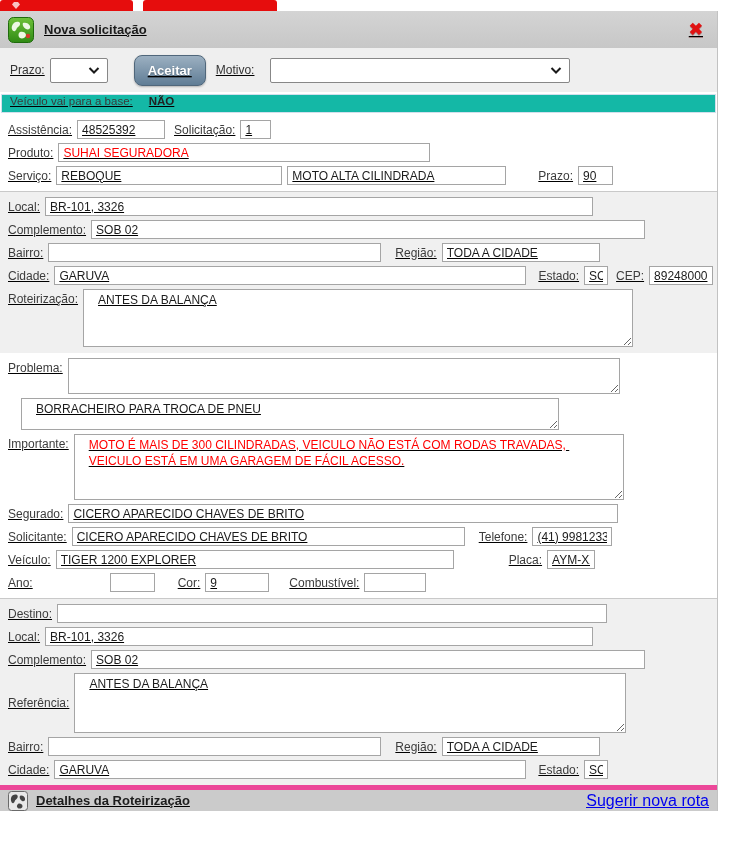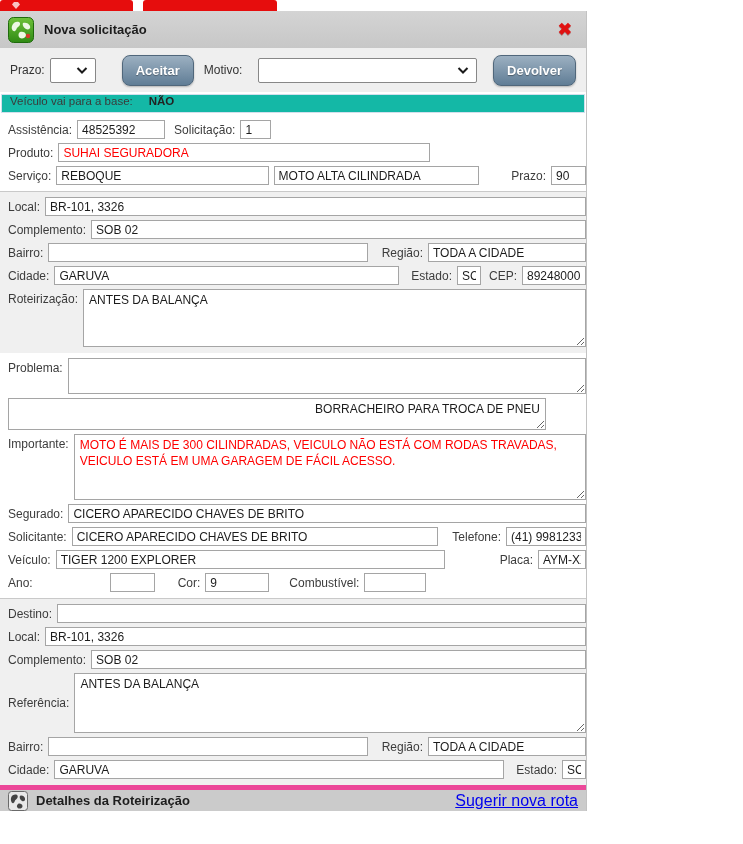--- a/index.html
+++ b/index.html
@@ -8,21 +8,21 @@
     width:743px; height:844px; background:#ffffff;
     font-family:"Liberation Sans", sans-serif; overflow:hidden;
   }
   
   .tabs-strip { position:relative; height:11px; background:#ffffff; }
   .tab { position:absolute; top:0; height:11px; background:#e60d0d; border-radius:3px 3px 0 0; }
   .tab.t1 { left:0; width:133px; }
   .tab.t2 { left:143px; width:134px; }
   .tab .glyph { position:absolute; left:12px; top:2px; width:8px; height:7px; background:rgba(255,255,255,.75); clip-path:polygon(50% 100%,0 35%,25% 0,75% 0,100% 35%); }
 
-  .panel { width:587px; background:#fff; border-right:1px solid #c2c2c2; }
+  .panel { width:718px; background:#fff; border-right:1px solid #c2c2c2;text-decoration:underline; }
 
   .panel-header {
     height:37px; background:linear-gradient(#d4d4d4,#c7c7c7);
     display:flex; align-items:center; padding:0 8px;
   }
   .hicon { width:26px; height:26px; margin-right:10px; flex:0 0 auto; }
   .ptitle { font-weight:bold; font-size:13px; color:#1d1d1d; }
   .close-x { margin-left:auto; margin-right:6px; color:#e01212; font-weight:bold; font-size:17px; line-height:1; cursor:pointer; text-shadow:0 1px 0 rgba(90,0,0,.35); }
 
   .toolbar { height:44px; background:#efefef; display:flex; align-items:center; padding:0 10px; font-size:12px; color:#333; }
@@ -50,21 +50,21 @@
   .row { display:flex; align-items:center; padding:2px 0 2px 8px; font-size:12px; color:#3c3c3c; }
   .row.top { align-items:flex-start; }
   .row.top label { margin-top:3px; }
   .row label { margin-right:5px; white-space:nowrap; }
   .inp {
     height:19px; border:1px solid #a5a5a5; background:#fff; color:#1c1c1c;
     font:12px "Liberation Sans", sans-serif; padding:1px 4px;
   }
   .ta {
     border:1px solid #a5a5a5; background:#fff; color:#1c1c1c;
-    font:12px/1.35 "Liberation Sans", sans-serif; padding:2px 5px; resize:both;
+    font:12px/1.35 "Liberation Sans", sans-serif; padding:2px 14px; resize:both;
   }
   .red { color:#ff0000 !important; }
 
   .panel-footer {
     height:26px; background:#cbcbcb; border-top:5px solid #ec4899;
     display:flex; align-items:center; padding:0 8px;
   }
   .ficon { width:20px; height:20px; margin-right:8px; flex:0 0 auto; }
   .ftitle { font-weight:bold; font-size:13px; color:#1d1d1d; }
   .flink { margin-left:auto; font-size:16px; color:#0000ee; text-decoration:underline; }
@@ -106,21 +106,20 @@
         <path d="M1.5 1 L6 5.5 L10.5 1" fill="none" stroke="#1a1a1a" stroke-width="2"></path>
       </svg>
     </div>
     <button class="btn btn-aceitar">Aceitar</button>
     <label style="margin-left:10px">Motivo:</label>
     <div class="sel sel-motivo">
       <svg class="chev" width="12" height="7" viewBox="0 0 12 7">
         <path d="M1.5 1 L6 5.5 L10.5 1" fill="none" stroke="#1a1a1a" stroke-width="2"></path>
       </svg>
     </div>
-    <button class="btn btn-devolver">Devolver</button>
   </div>
 
   <div class="info-bar">
     <span>Veículo vai para a base:</span>
     <b>NÃO</b>
   </div>
 
   <div class="section">
     <div class="row">
       <label>Assistência:</label>
@@ -169,21 +168,21 @@
       <textarea class="ta" style="width: 550px; height: 58px;">ANTES DA BALANÇA</textarea>
     </div>
   </div>
 
   <div class="section">
     <div class="row top">
       <label>Problema:</label>
       <textarea class="ta" style="width: 552px; height: 36px;"></textarea>
     </div>
     <div class="row top">
-      <textarea class="ta" style="width: 538px; height: 32px; margin-left: 0; text-align: right;">BORRACHEIRO PARA TROCA DE PNEU</textarea>
+      <textarea class="ta" style="width: 538px; height: 32px; margin-left: 13px;">BORRACHEIRO PARA TROCA DE PNEU</textarea>
     </div>
     <div class="row top">
       <label>Importante:</label>
       <textarea class="ta red" style="width: 550px; height: 66px;">MOTO É MAIS DE 300 CILINDRADAS, VEICULO NÃO ESTÁ COM RODAS TRAVADAS, VEICULO ESTÁ EM UMA GARAGEM DE FÁCIL ACESSO.</textarea>
     </div>
     <div class="row">
       <label>Segurado:</label>
       <input class="inp" style="width: 550px;" value="CICERO APARECIDO CHAVES DE BRITO">
     </div>
     <div class="row">

